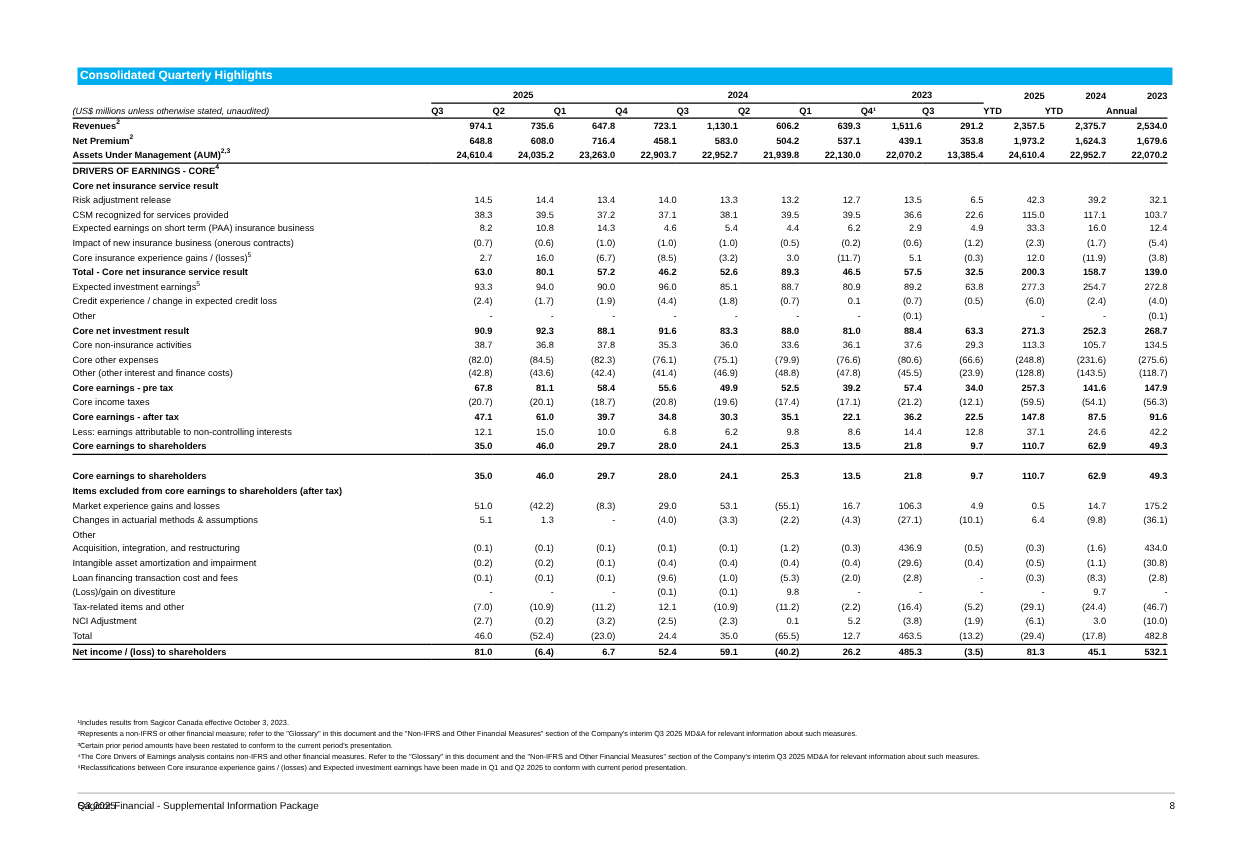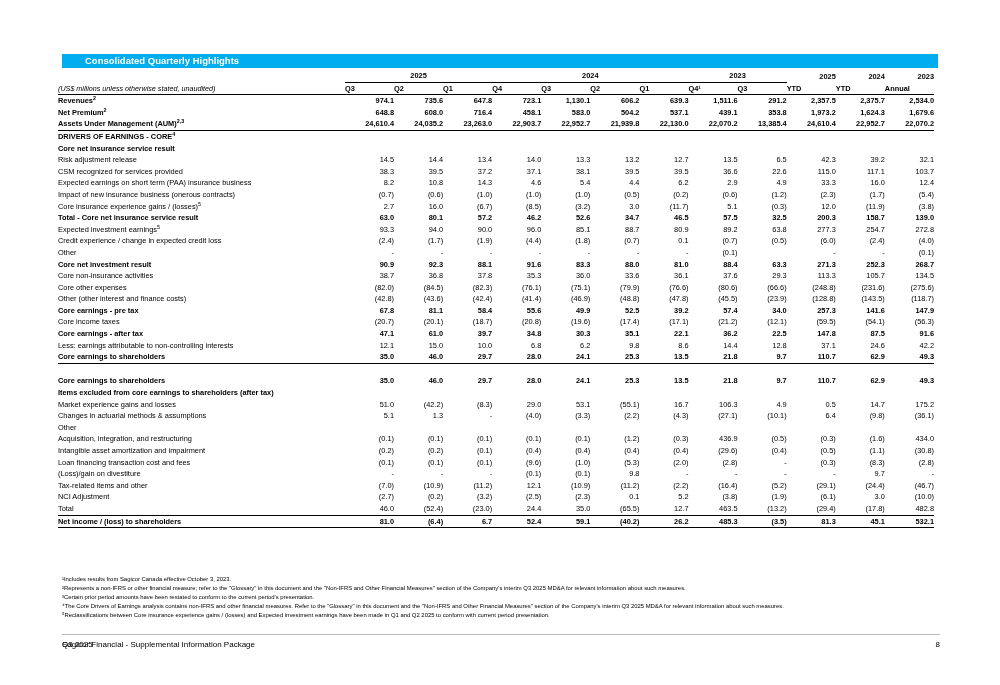--- a/index.html
+++ b/index.html
@@ -25,21 +25,21 @@
     position: absolute;
     left: 62px;
     top: 54px;
     width: 876px;
     height: 14px;
     background: #00AEEF;
     color: #ffffff;
     font-weight: bold;
     font-size: 9.5px;
     line-height: 14px;
-    padding-left: 23px;
+    padding-left: 2px;
     box-sizing: border-box;
   }
   table.main {
     position: absolute;
     left: 58px;
     top: 70px;
     width: 876px;
     border-collapse: collapse;
     font-size: 7.4px;
     table-layout: fixed;
@@ -314,21 +314,21 @@
           <td class="num">(11.9)</td>
           <td class="num">(3.8)</td>
         </tr>
         <tr>
           <td class="lbl b">Total - Core net insurance service result</td>
           <td class="num b">63.0</td>
           <td class="num b">80.1</td>
           <td class="num b">57.2</td>
           <td class="num b">46.2</td>
           <td class="num b">52.6</td>
-          <td class="num b">34.7</td>
+          <td class="num b">89.3</td>
           <td class="num b">46.5</td>
           <td class="num b">57.5</td>
           <td class="num b">32.5</td>
           <td class="num b">200.3</td>
           <td class="num b">158.7</td>
           <td class="num b">139.0</td>
         </tr>
         <tr>
           <td class="lbl">Expected investment earnings<sup>5</sup></td>
           <td class="num">93.3</td>

